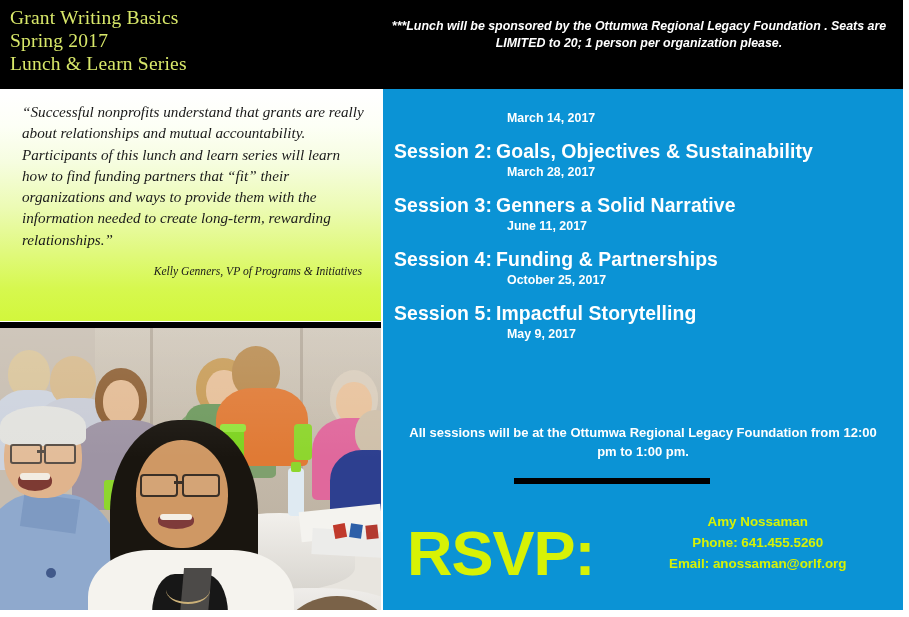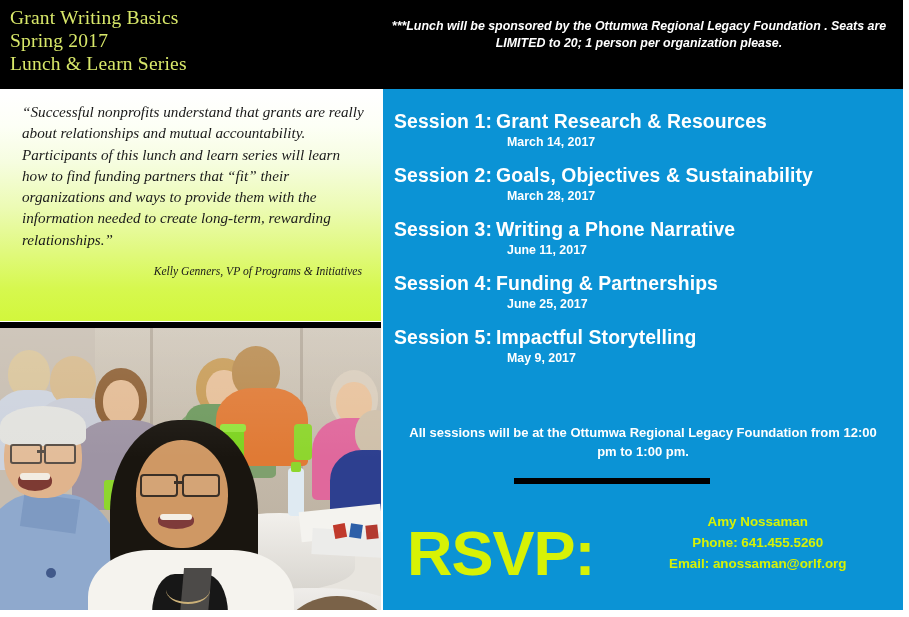--- a/index.html
+++ b/index.html
@@ -335,37 +335,36 @@
 
       <div class="ph blurtop"></div>
     </div>
   </div>
 
   <div class="blue-panel">
 
     <div class="sessions">
 
       <div class="session">
-        <div class="session-line"><span class="session-label">Session 1:</span><span>Grant Research &amp; Resources</span></div>
         <div class="session-date">March 14, 2017</div>
       </div>
 
       <div class="session">
         <div class="session-line"><span class="session-label">Session 2:</span><span>Goals, Objectives &amp; Sustainability</span></div>
         <div class="session-date">March 28, 2017</div>
       </div>
 
       <div class="session">
-        <div class="session-line"><span class="session-label">Session 3:</span><span>Writing a Phone Narrative</span></div>
+        <div class="session-line"><span class="session-label">Session 3:</span><span>Genners a Solid Narrative</span></div>
         <div class="session-date">June 11, 2017</div>
       </div>
 
       <div class="session">
         <div class="session-line"><span class="session-label">Session 4:</span><span>Funding &amp; Partnerships</span></div>
-        <div class="session-date">June 25, 2017</div>
+        <div class="session-date">October 25, 2017</div>
       </div>
 
       <div class="session">
         <div class="session-line"><span class="session-label">Session 5:</span><span>Impactful Storytelling</span></div>
         <div class="session-date">May 9, 2017</div>
       </div>
 
     </div>
 
     <div class="venue">All sessions will be at the Ottumwa Regional Legacy Foundation from 12:00 pm to 1:00 pm.</div>

